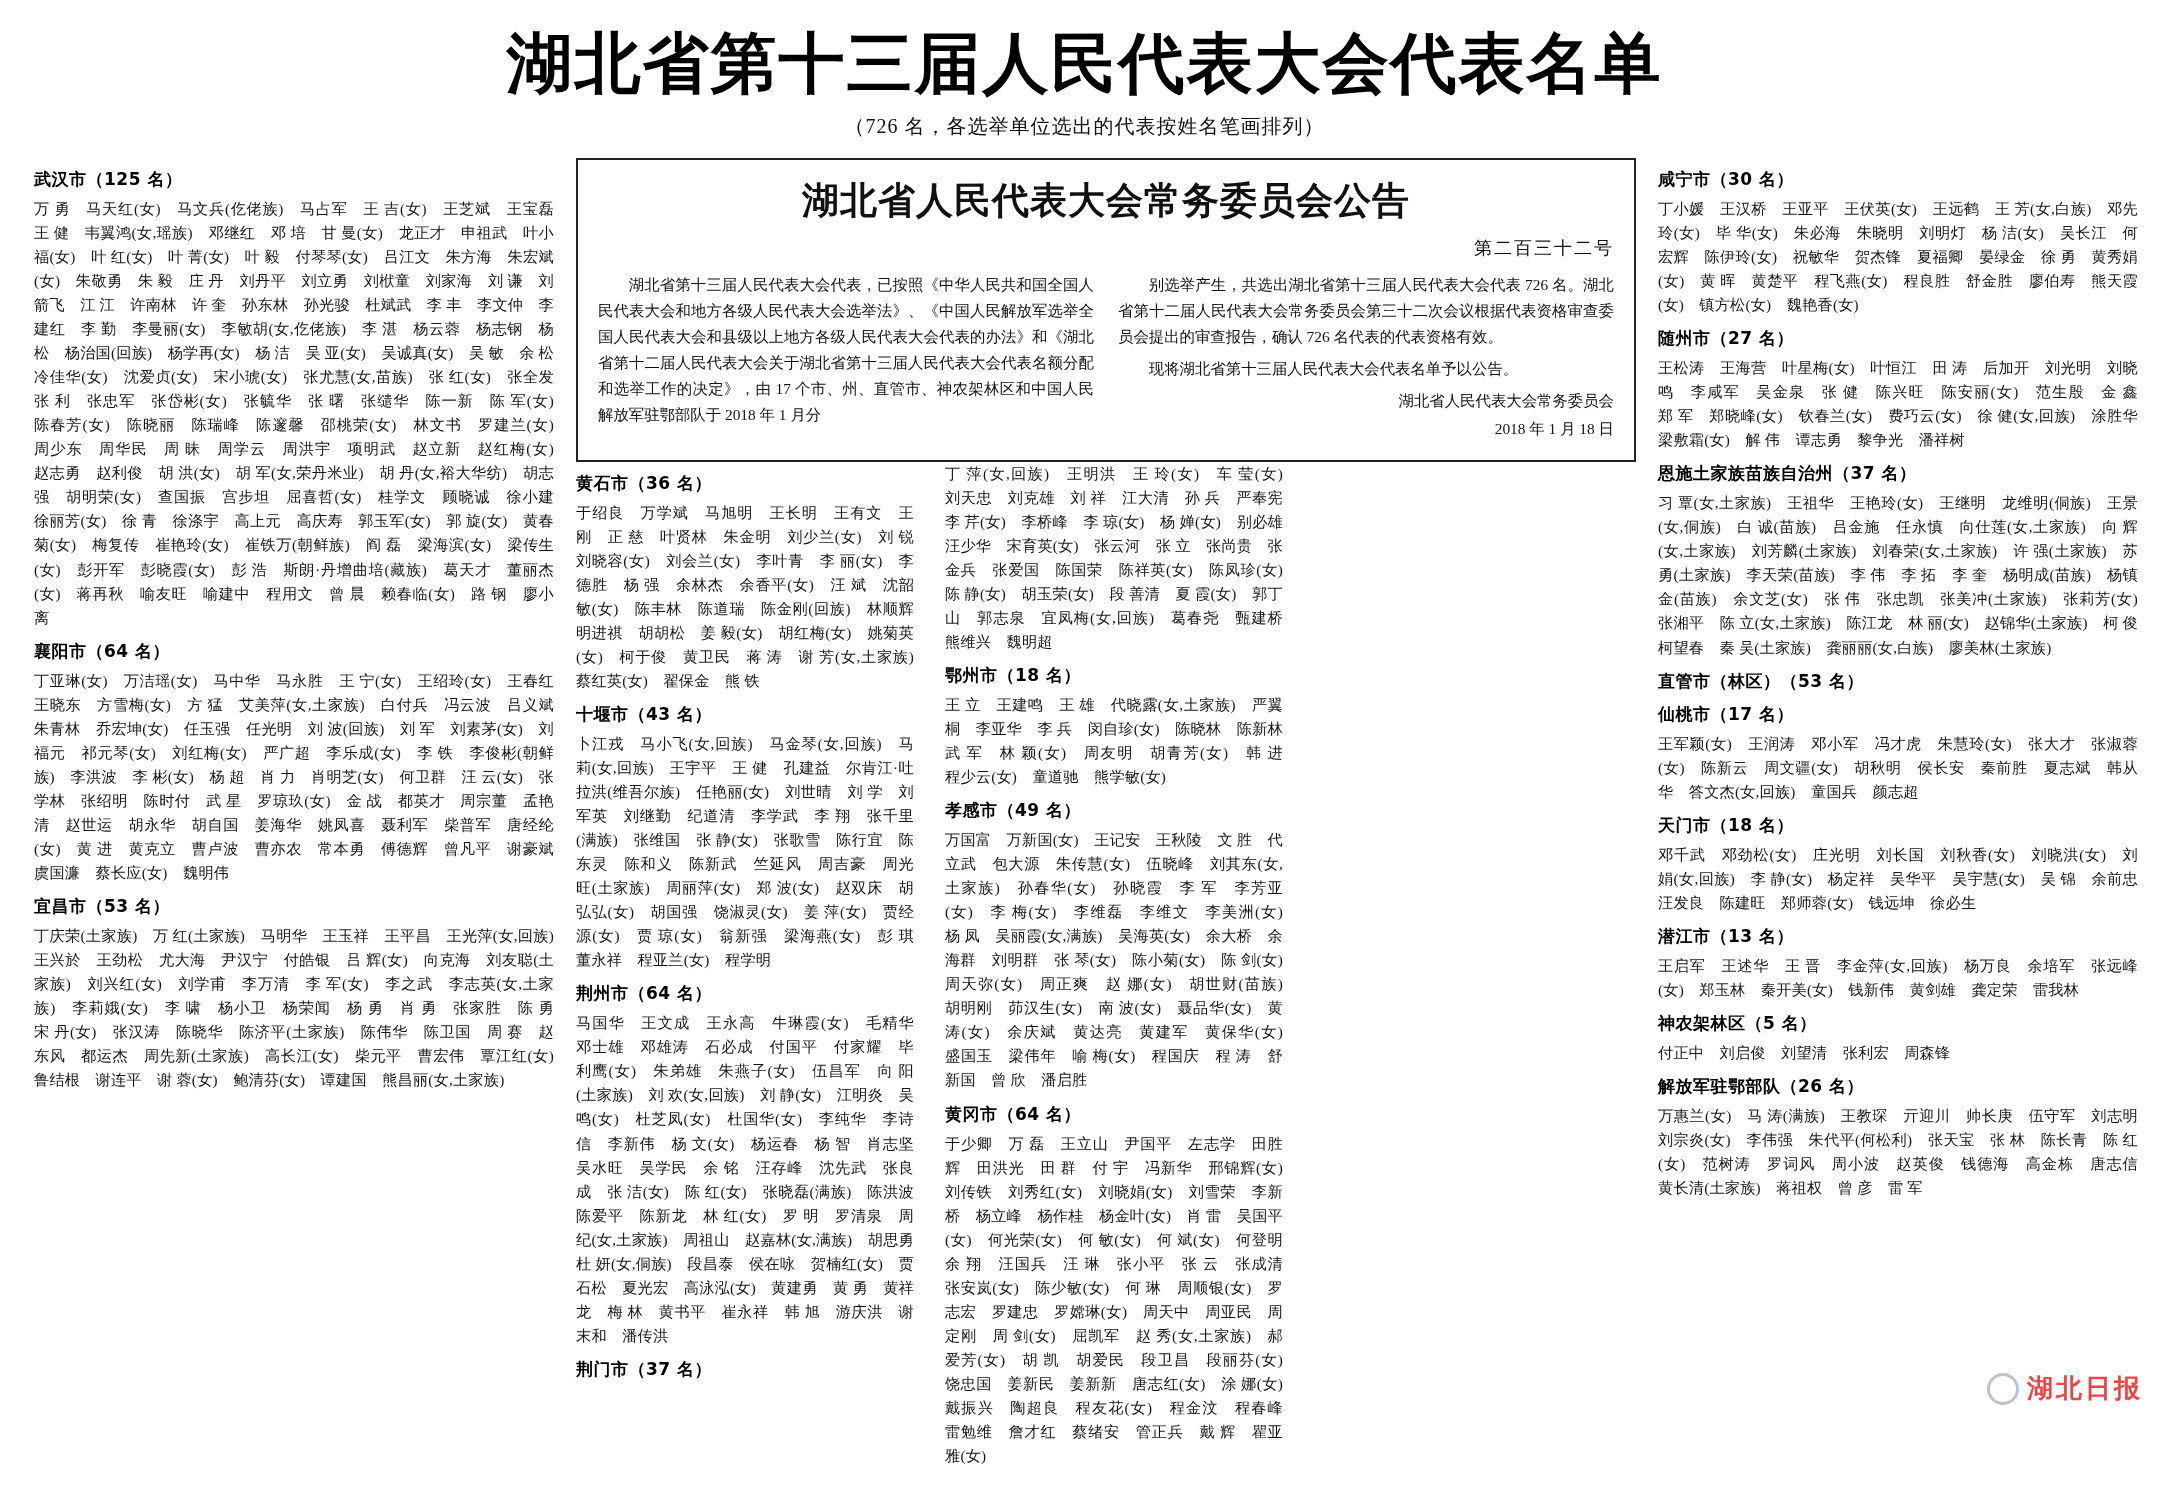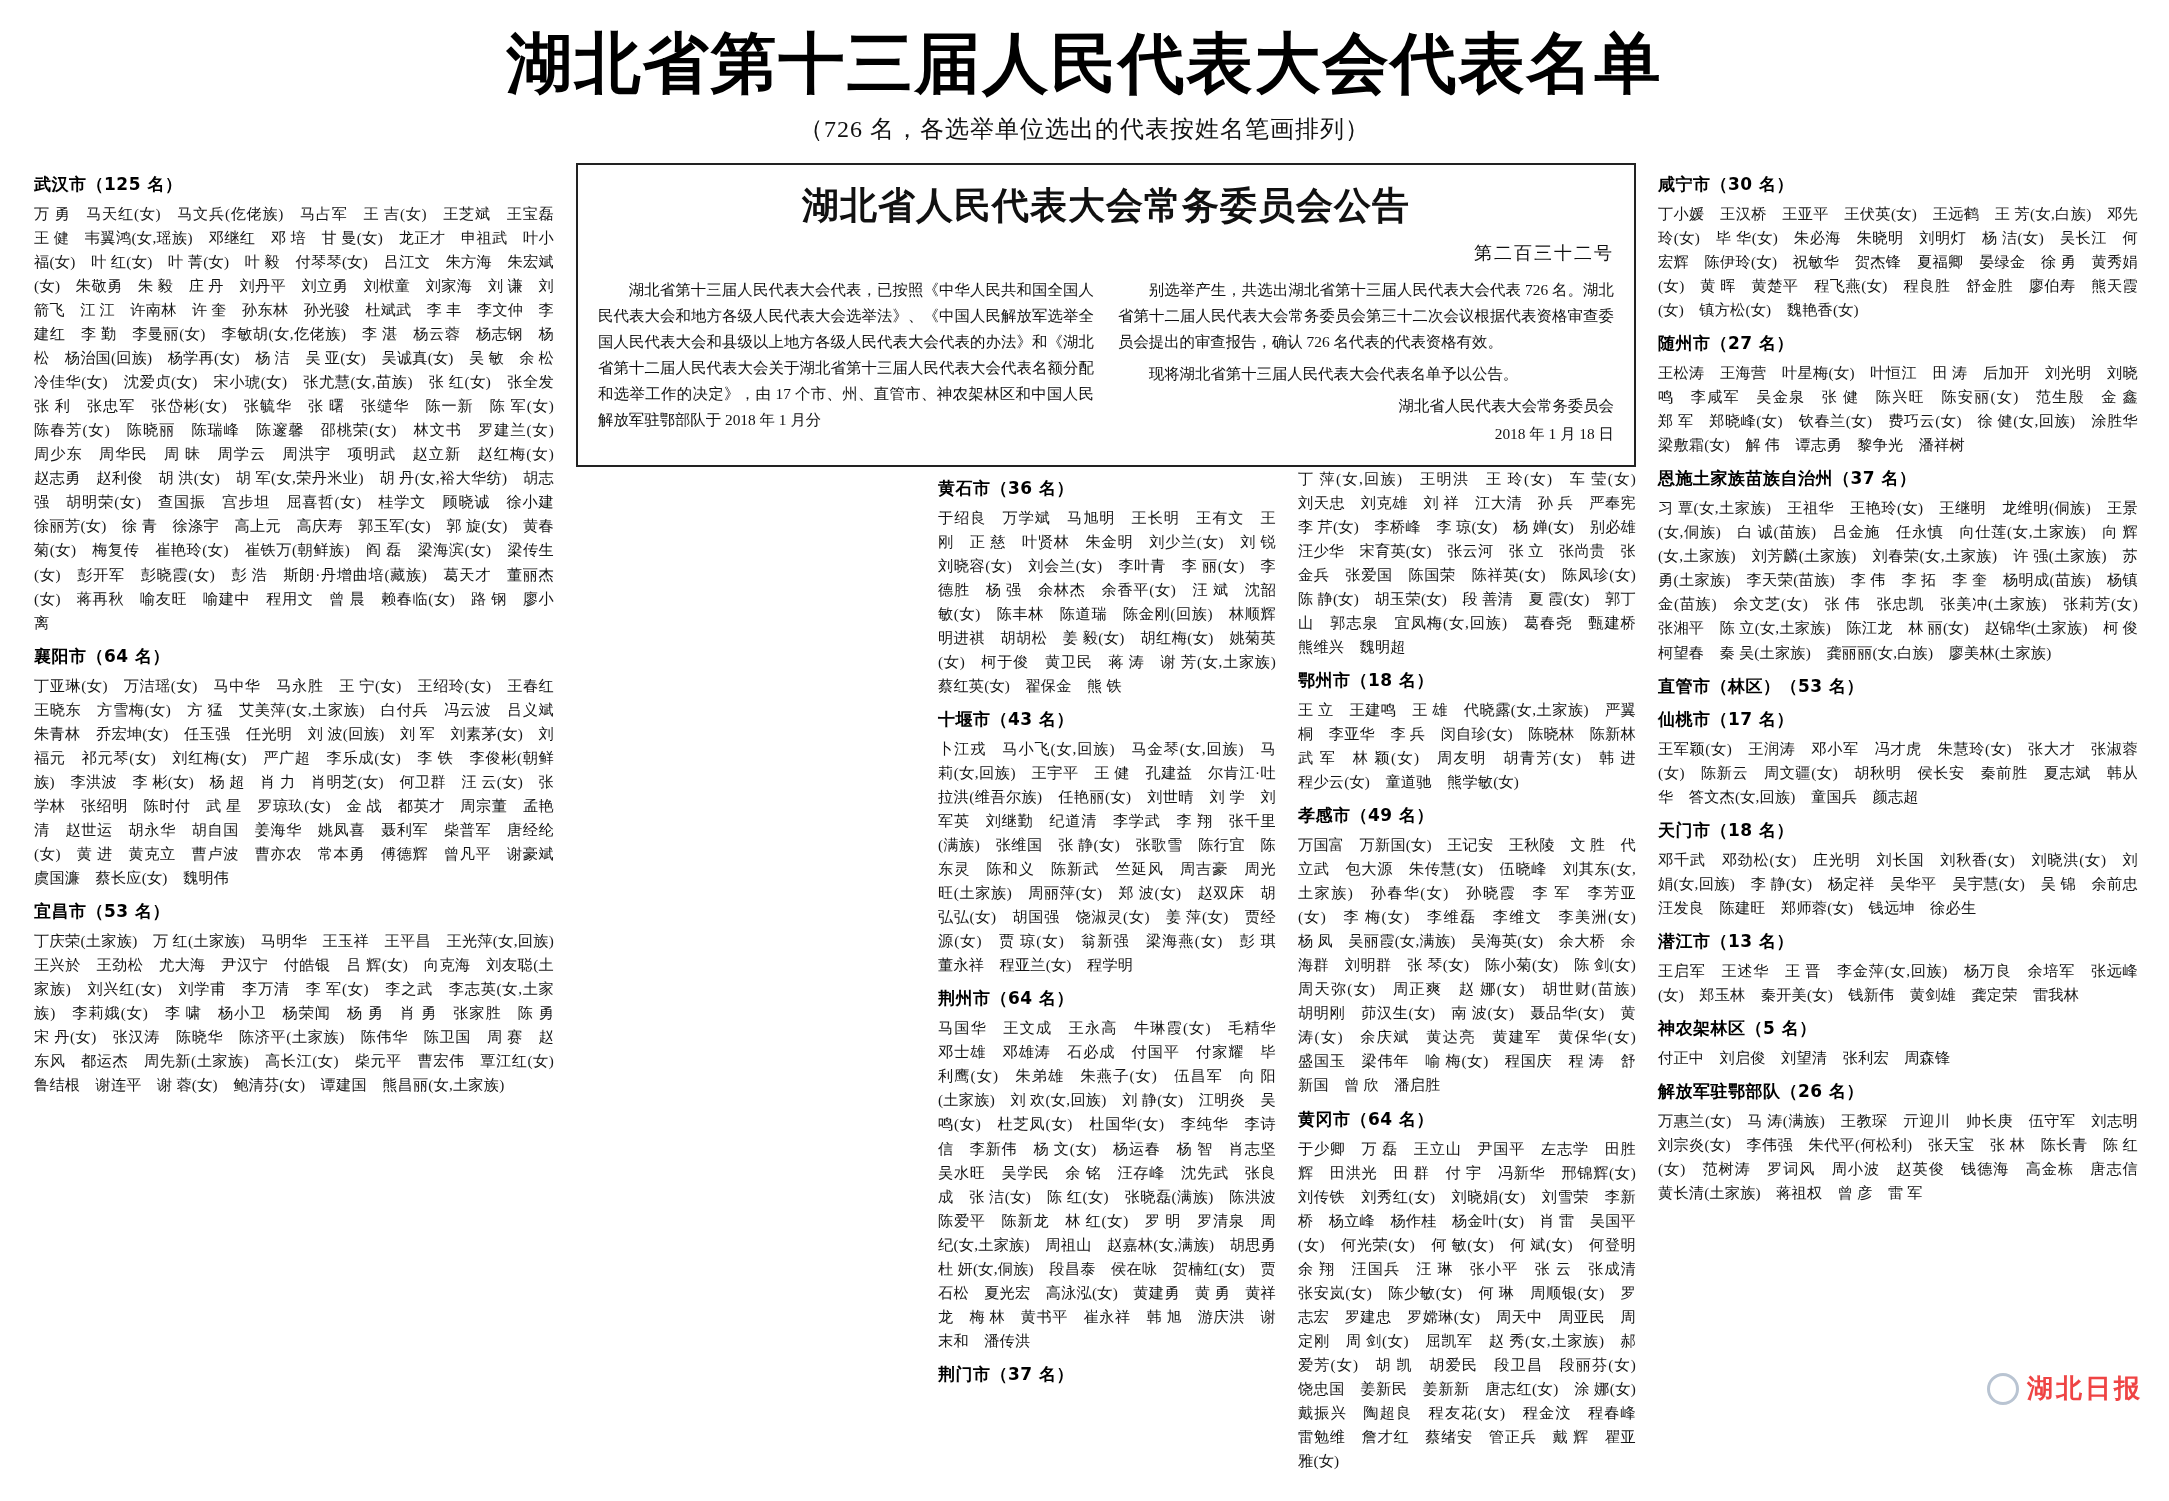--- a/index.html
+++ b/index.html
@@ -28,21 +28,21 @@
   }
   .main-title {
     font-family: "DejaVu Sans", "Liberation Sans", sans-serif;
     font-weight: bold;
     font-size: 66px;
     letter-spacing: 2px;
     line-height: 1.08;
     color: #000;
   }
   .sub-title {
-    font-size: 24px;
+    font-size: 20px;
     margin-top: 14px;
     color: #111;
     letter-spacing: 1px;
   }
   .columns {
     display: flex;
     padding: 18px 34px 0 34px;
     box-sizing: border-box;
     gap: 22px;
   }
@@ -94,22 +94,21 @@
     font-size: 15.4px;
     line-height: 1.68;
     text-align: justify;
   }
   .notice-body > div { flex: 1; }
   .notice-p { text-indent: 2em; margin: 0 0 6px 0; }
   .sig { text-align: right; margin: 2px 0 0 0; font-size: 15.4px; line-height: 1.7; }
 
   .mid-cols {
     display: flex;
-    gap: 22px;
-    justify-content: flex-end;
+    gap: 31px;
   }
   .mid-cols > div { width: 338px; flex: none; }
 
   .watermark {
     position: absolute;
     right: 26px;
     bottom: 10px;
     font-size: 26px;
     color: #ef4444;
     font-family: "DejaVu Sans", "Liberation Sans", sans-serif;

